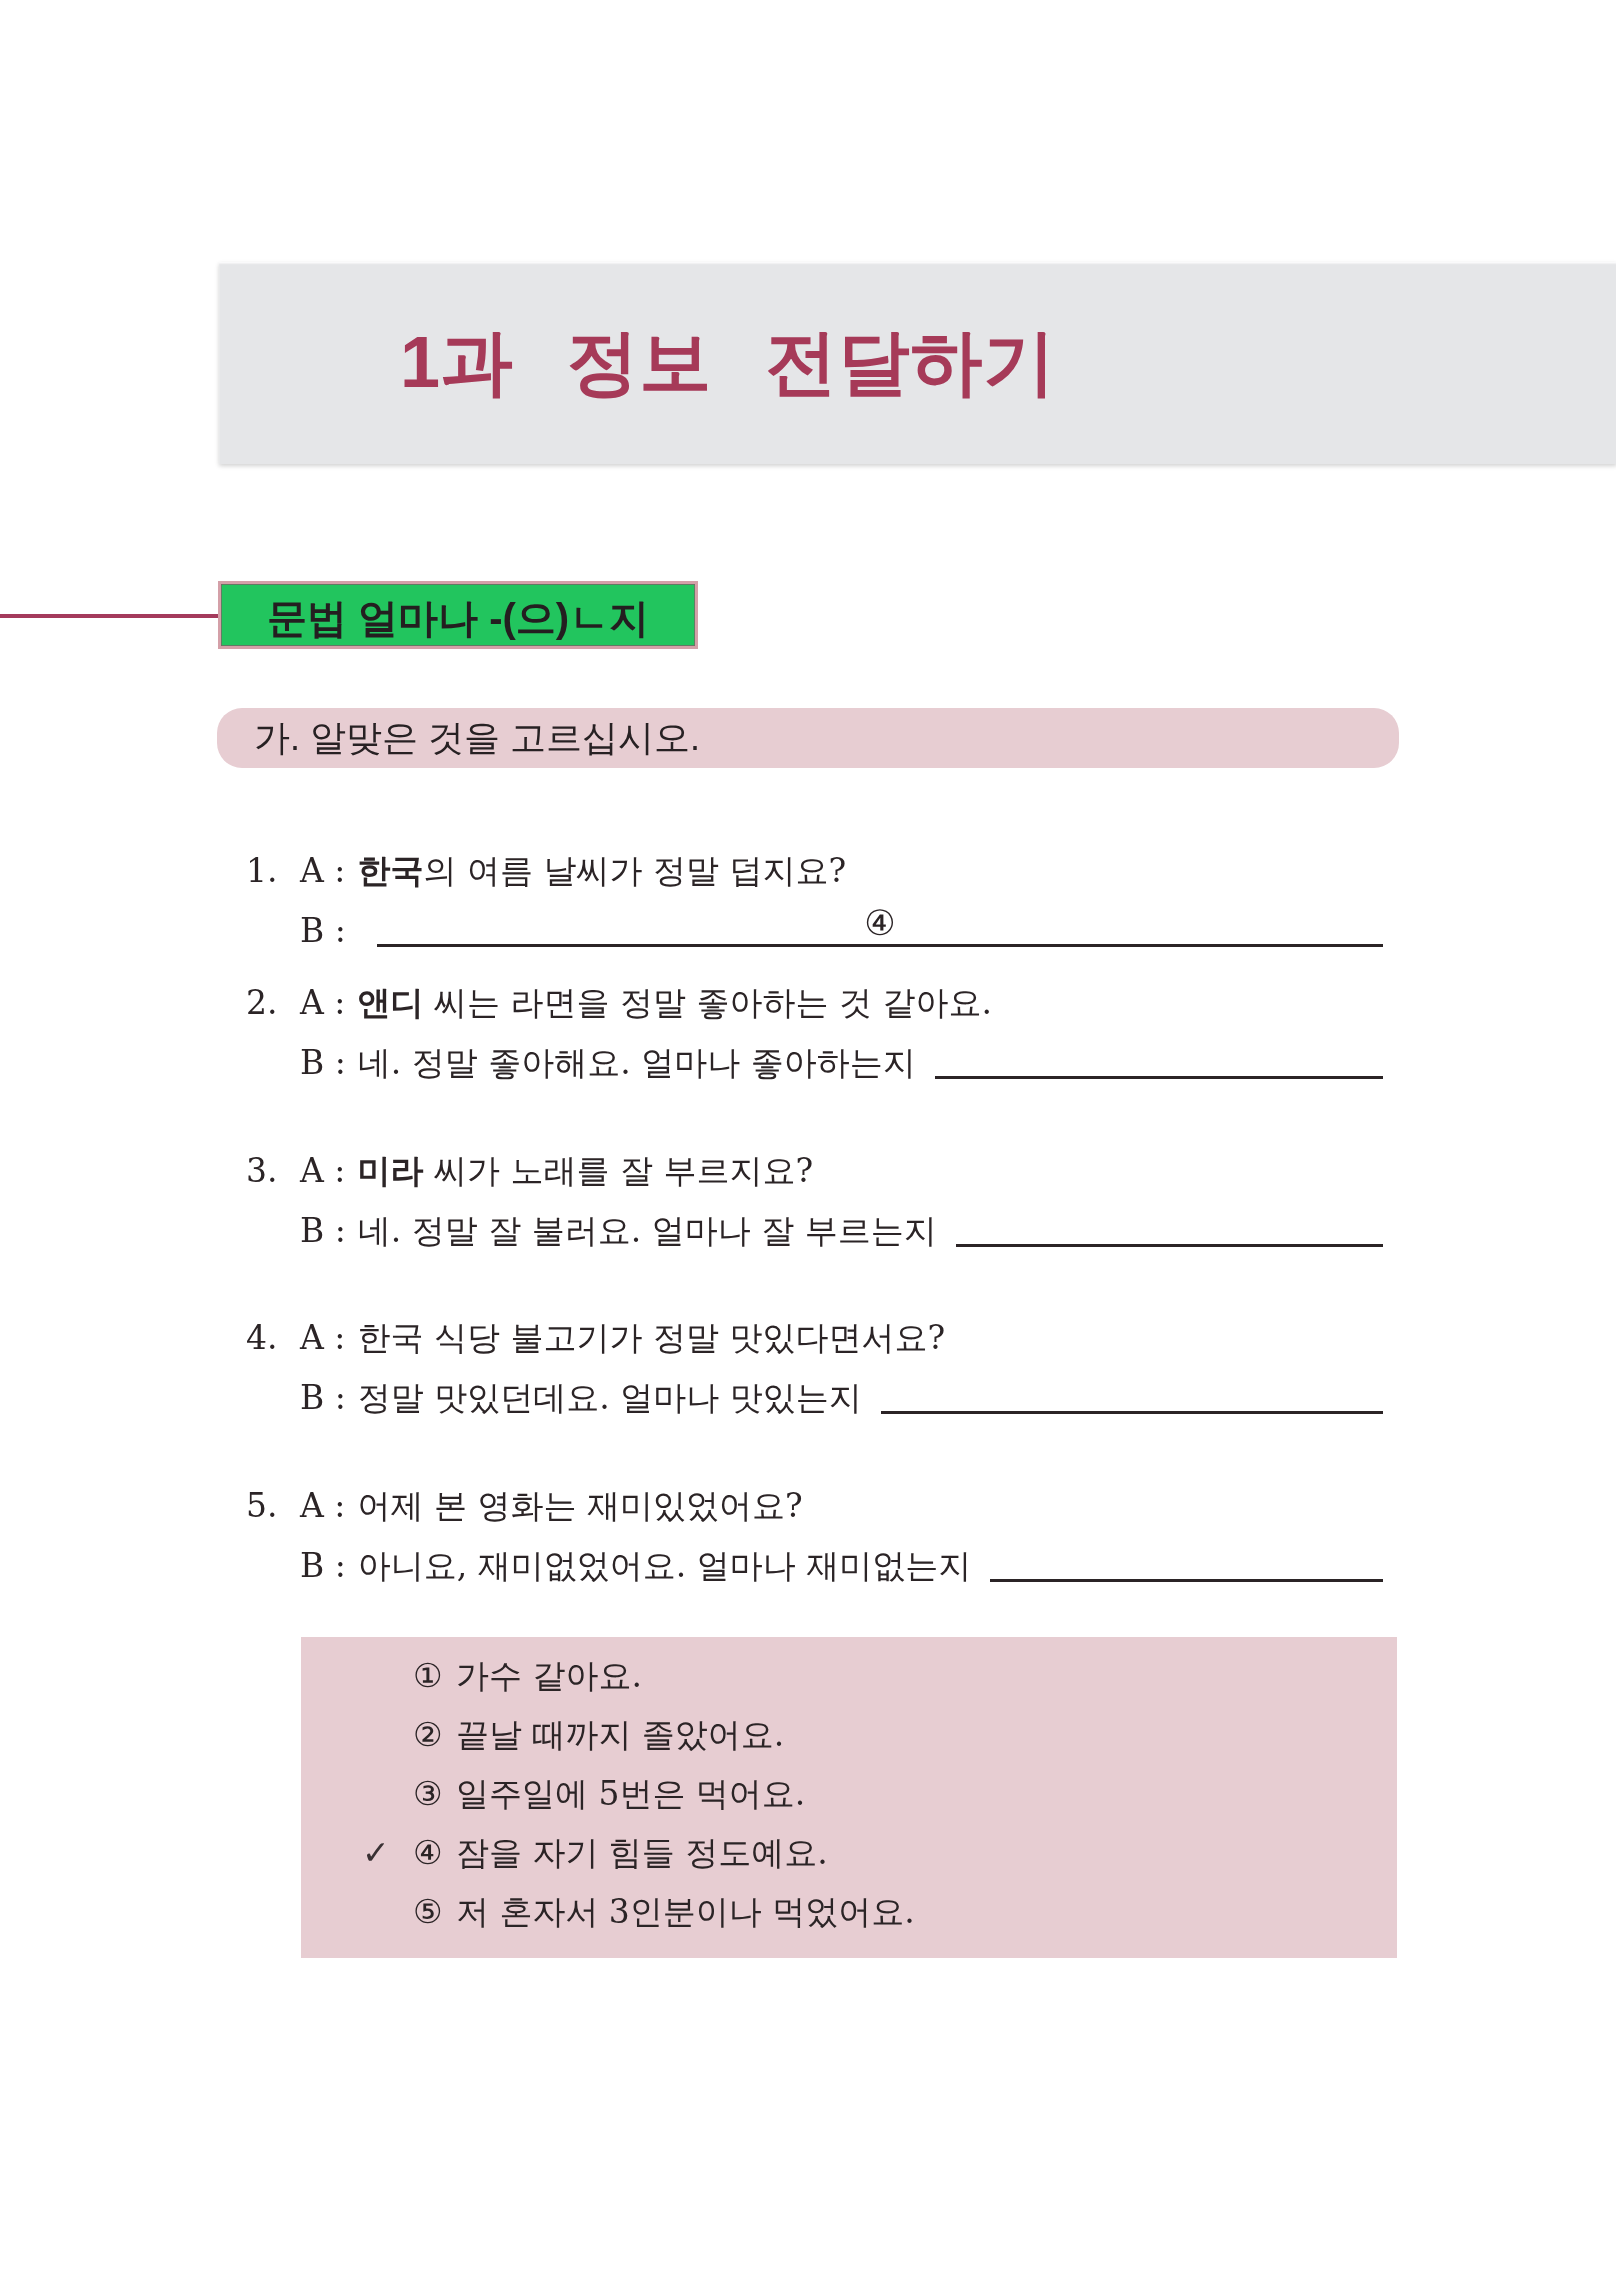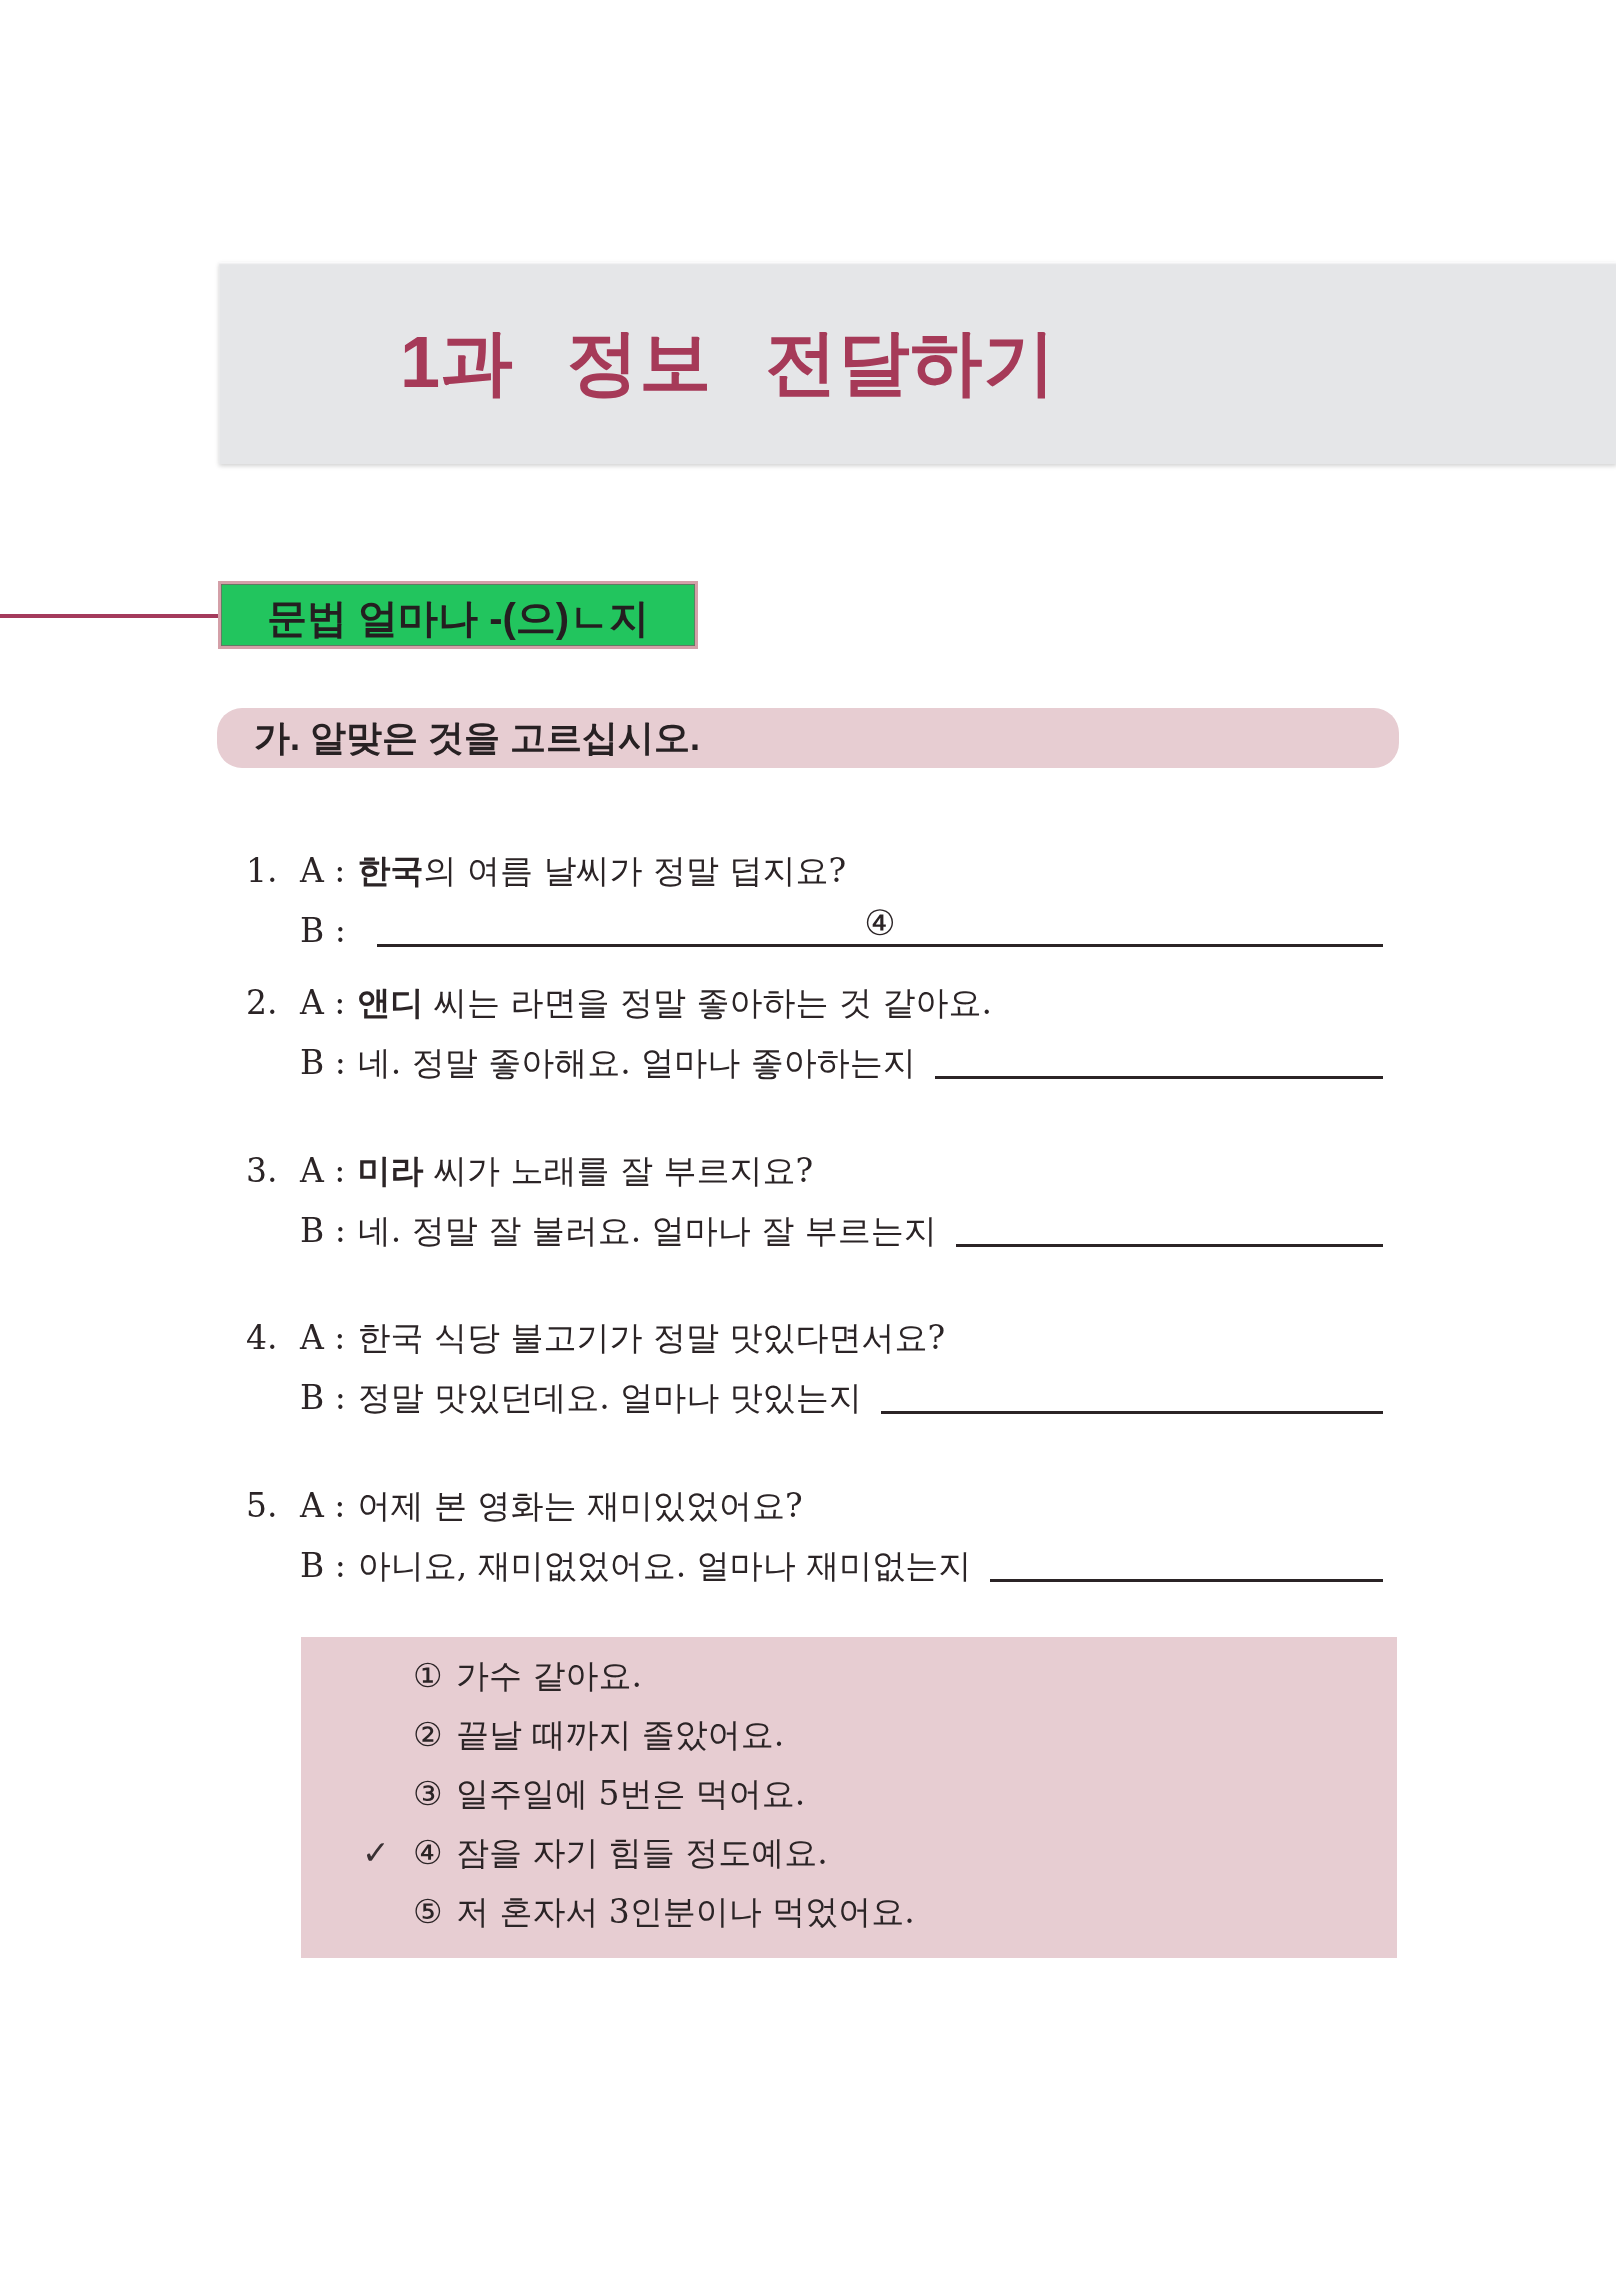--- a/index.html
+++ b/index.html
@@ -22,21 +22,21 @@
   .grammar-box{
     position:absolute;left:218px;top:581px;width:480px;height:68px;box-sizing:border-box;
     background:#22c55e;border:3.7px solid #d4a0a8;box-shadow:inset 0 0 0 0.7px #7a6266;
     display:flex;align-items:flex-end;justify-content:center;
     font-family:"Liberation Sans","DejaVu Sans",sans-serif;font-weight:bold;font-size:40px;color:#241e20;
   }
   
   .section-bar{
     position:absolute;left:217px;top:708px;width:1182px;height:60px;box-sizing:border-box;
     background:#e7cdd2;border-radius:25px;display:flex;align-items:center;padding-left:37px;
-    font-family:"Liberation Sans","DejaVu Sans",sans-serif;font-weight:bold;font-size:36px;color:#272123;
+    font-family:"Liberation Sans","DejaVu Sans",sans-serif;font-weight:normal;font-size:36px;color:#272123;
   }
   
   .question{position:absolute;left:246px;width:1137px;font-size:33px;line-height:44px;}
   .q1{top:814px;margin-top:35px;} .q2{top:981px;} .q3{top:1149px;} .q4{top:1316px;} .q5{top:1484px;}
   .q-num{display:inline-block;width:54px;}
   .speaker{margin-right:12px;}
   .bold-name{font-weight:bold;}
   .line-a{white-space:nowrap;}
   .line-b{display:flex;align-items:flex-end;margin-left:54px;margin-top:10.4px;}
   .line-b .b-text{white-space:nowrap;}

